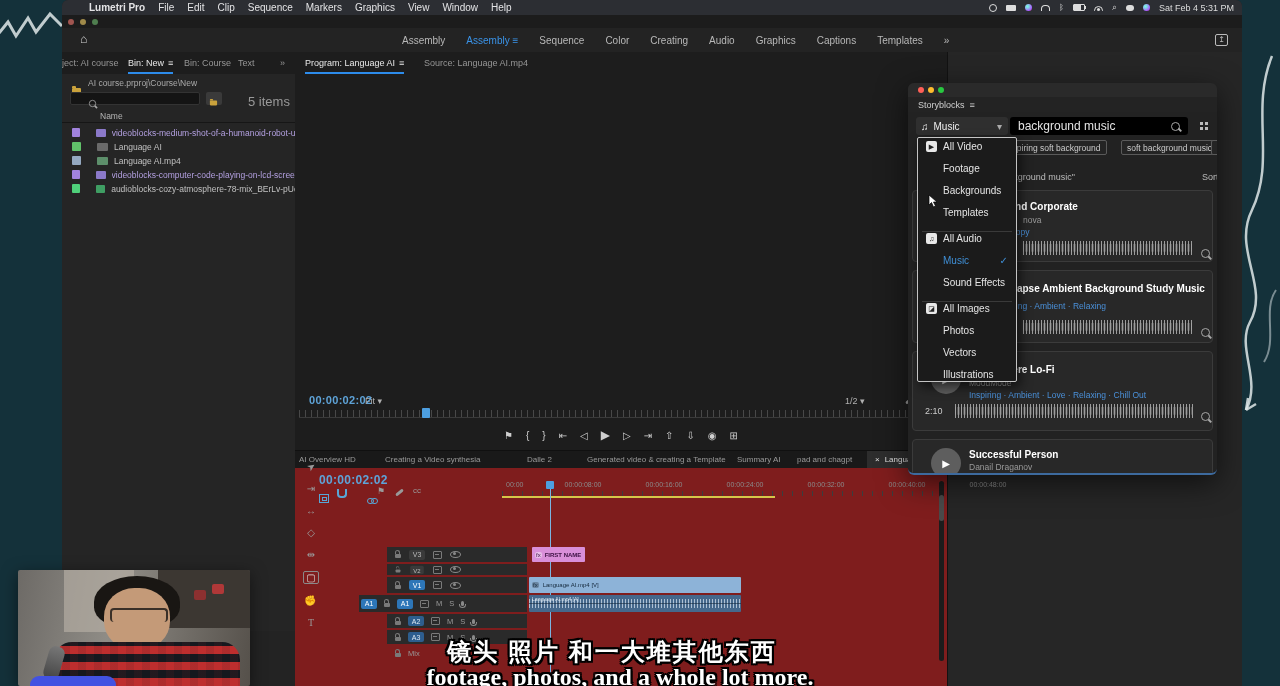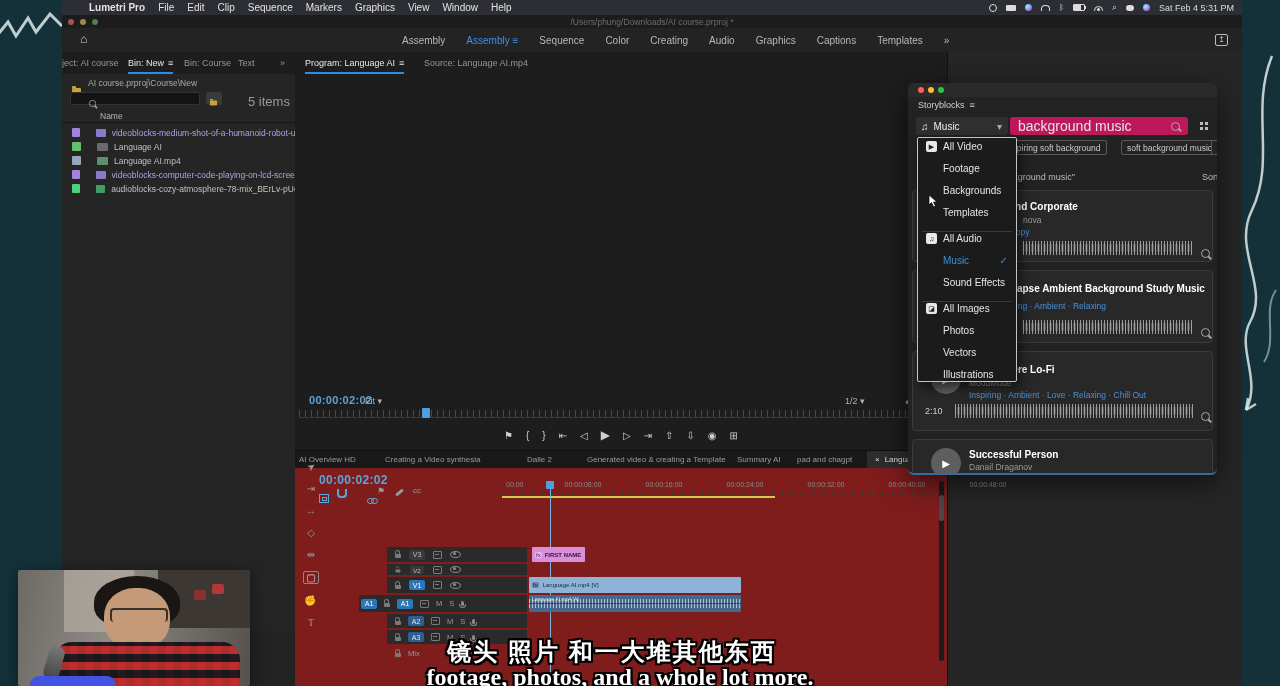--- a/index.html
+++ b/index.html
@@ -157,21 +157,20 @@
       <i class="mi mi-kbd" style="width:8px;border-radius:3px"></i>
       <i class="mi mi-siri"></i>
       <span>Sat Feb 4 5:31 PM</span>
     </span>
   </div>
 
   <div class="a titlebar">
     <span class="tl" style="background:#a05550"></span>
     <span class="tl" style="background:#a08a4a"></span>
     <span class="tl" style="background:#4f7e4f"></span>
-    <span class="wintitle">/Users/phung/Downloads/AI course.prproj *</span>
   </div>
 
   <div class="a wsbar">
     <span class="a" style="left:18px;top:4px;color:#cfcfcf;font-size:12px">⌂</span>
     <span class="wstabs">
       <span>Assembly</span>
       <span class="act"><span>Assembly</span> <span>≡</span></span>
       <span>Sequence</span>
       <span>Color</span>
       <span>Creating</span>
@@ -397,21 +396,21 @@
     <div style="height:15px;background:#232323;display:flex;align-items:center;padding-left:10px;gap:5px;color:#cfcfcf;font-size:9px">
       <span>Storyblocks</span>
         <span>≡</span>
     </div>
 
     <div class="a" style="left:8px;top:34px;width:92px;height:18px;background:#2f2f2f;border-radius:3px;display:flex;align-items:center;gap:5px;color:#eee;font-size:10px">
       <span style="margin-left:5px">♫</span>
       <span>Music</span>
       <span style="margin-left:auto;margin-right:6px;color:#aaa">▾</span>
     </div>
-    <div class="a" style="left:102px;top:34px;width:178px;height:18px;background:#be185d;border-radius:3px;display:flex;align-items:center;color:#e4e4e4;font-size:14px">
+    <div class="a" style="left:102px;top:34px;width:178px;height:18px;background:#000000;border-radius:3px;display:flex;align-items:center;color:#e4e4e4;font-size:12px">
       <span style="margin-left:8px">background music</span>
       <span class="sglass" style="margin-left:auto;margin-right:8px"></span>
     </div>
     <span class="a gridic" style="left:292px;top:39px"></span>
 
     <span class="schip" style="left:92px">inspiring soft background</span>
     <span class="schip" style="left:213px">soft background music</span>
     <span class="schip" style="left:303px">ambient</span>
 
     <span class="a" style="left:42px;top:89px;font-size:9px;color:#bbb;white-space:nowrap">Results for "background music"</span>

